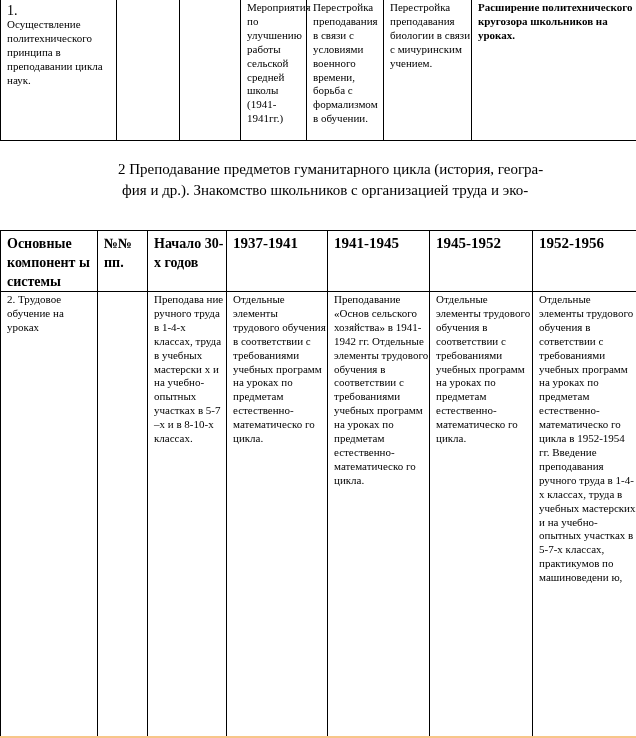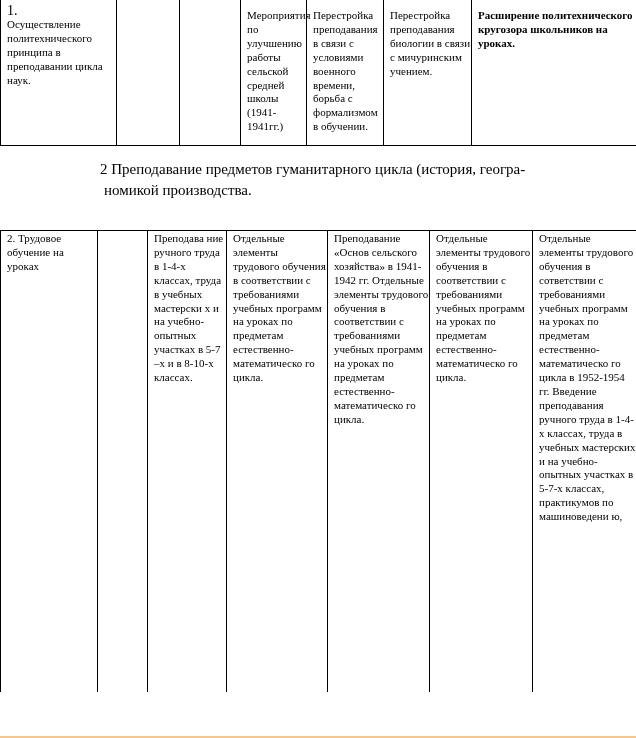--- a/index.html
+++ b/index.html
@@ -30,35 +30,35 @@
     }
     
     #top-table {
       top: -1px;
       width: 636px;
     }
     #top-table td {
       font-size: 11px;
       line-height: 13.9px;
       height: 136px;
-      padding-top: 9px;
+      padding-top: 1px;
     }
     #top-table td.first {
       padding-top: 4px;
     }
     #top-table .num {
       font-size: 14px;
       line-height: 14px;
       display: block;
     }
     #top-table td.last-col { border-right: none; font-weight: bold; }
     
     #section-heading {
       position: absolute;
-      left: 100px;
+      left: 118px;
       top: 159px;
       width: 480px;
       font-size: 15px;
       line-height: 21px;
     }
     #section-heading span { display: block; }
     #section-heading .l2, #section-heading .l3 { padding-left: 4px; }
     
     #main-table {
       top: 230px;
@@ -115,34 +115,43 @@
     <td>Мероприятия по улучшению работы сельской средней школы (1941-1941гг.)</td>
     <td>Перестройка преподавания в связи с условиями военного времени, борьба с формализмом в обучении.</td>
     <td>Перестройка преподавания биологии в связи с мичуринским учением.</td>
     <td class="last-col">Расширение политехнического кругозора школьников на уроках.</td>
   </tr>
 </tbody>
   </table>
 
 <div id="section-heading">
   <span class="l1">2 Преподавание предметов гуманитарного цикла (история, геогра-</span>
-  <span class="l3">номикой производства.</span>
+  <span class="l2">фия и др.). Знакомство школьников с организацией труда и эко-</span>
 </div>
 
 <table id="main-table">
   <colgroup>
     <col style="width:97px">
     <col style="width:50px">
     <col style="width:79px">
     <col style="width:101px">
     <col style="width:102px">
     <col style="width:103px">
     <col style="width:104px">
   </colgroup>
   <tbody>
+      <tr>
+    <th>Основные компонент ы системы</th>
+    <th>№№ пп.</th>
+    <th>Начало 30-х годов</th>
+    <th class="years">1937-1941</th>
+    <th class="years">1941-1945</th>
+    <th class="years">1945-1952</th>
+    <th class="years last-col">1952-1956</th>
+  </tr>
   <tr>
     <td>2. Трудовое обучение на уроках</td>
     <td></td>
     <td>Преподава ние ручного труда в 1-4-х классах, труда в учебных мастерски х и на учебно-опытных участках в 5-7 –х и в 8-10-х классах.</td>
     <td>Отдельные элементы трудового обучения в соответствии с требованиями учебных программ на уроках по предметам естественно-математическо го цикла.</td>
     <td>Преподавание «Основ сельского хозяйства» в 1941-1942 гг. Отдельные элементы трудового обучения в соответствии с требованиями учебных программ на уроках по предметам естественно-математическо го цикла.</td>
     <td>Отдельные элементы трудового обучения в соответствии с требованиями учебных программ на уроках по предметам естественно-математическо го цикла.</td>
     <td class="last-col">Отдельные элементы трудового обучения в сответствии с требованиями учебных программ на уроках по предметам естественно-математическо го цикла в 1952-1954 гг. Введение преподавания ручного труда в 1-4-х классах, труда в учебных мастерских и на учебно-опытных участках в 5-7-х классах, практикумов по машиноведени ю,</td>
   </tr>
 </tbody>

